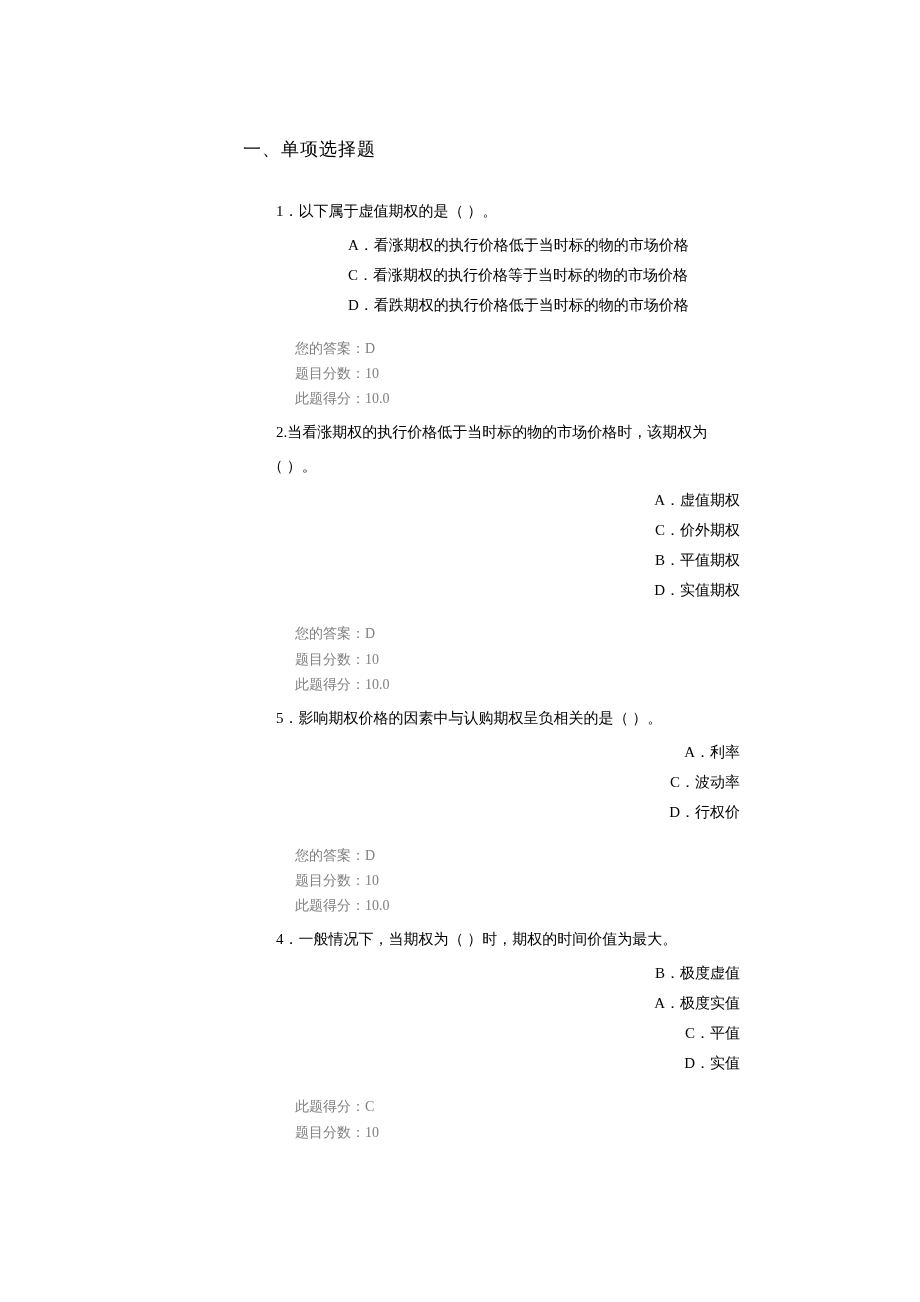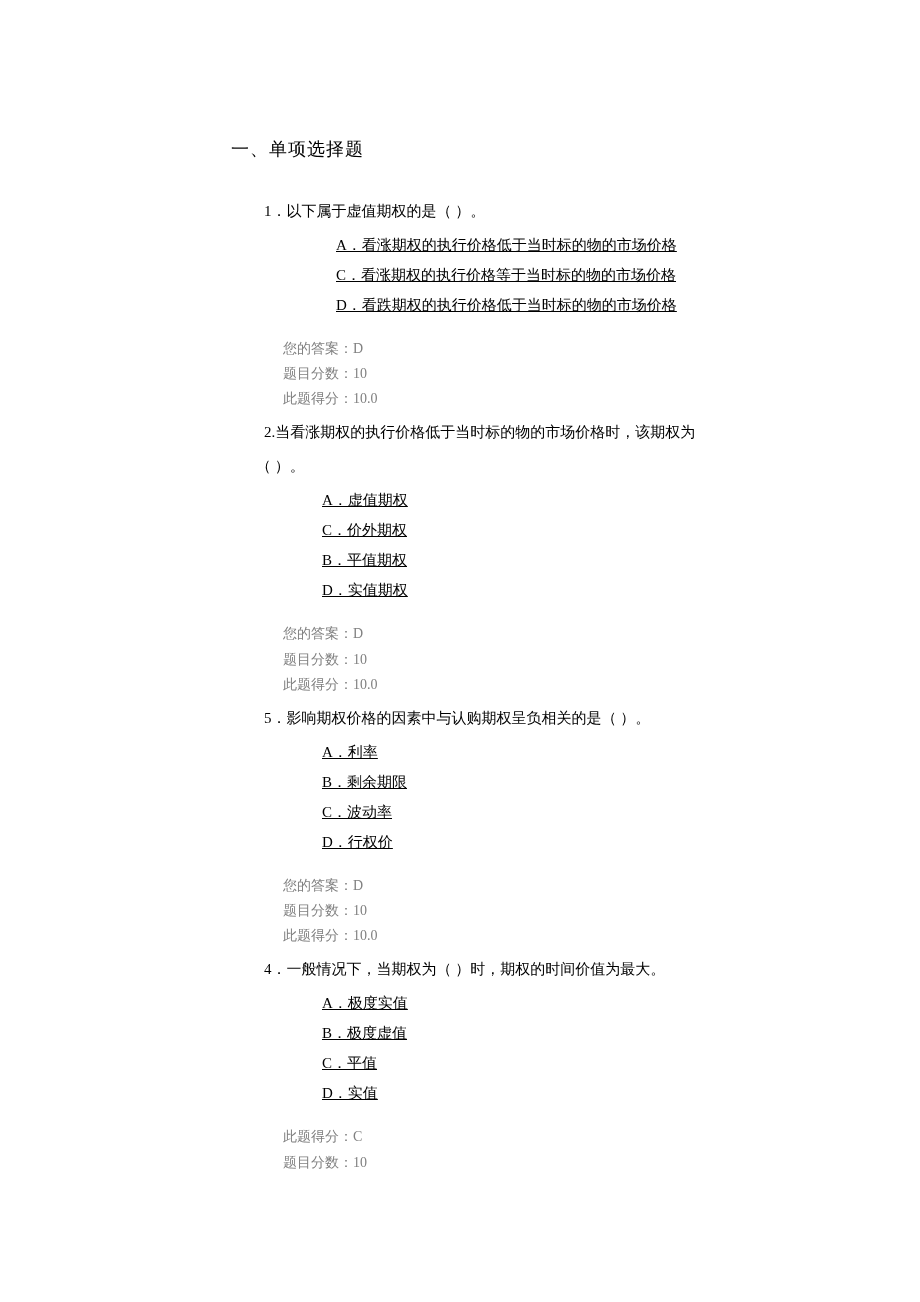--- a/index.html
+++ b/index.html
@@ -9,21 +9,21 @@
     width: 920px;
   }
   body {
     font-family: "SimSun", "宋体", serif;
     color: #000000;
     font-size: 15px;
     line-height: 1.6;
     padding: 0;
   }
   .page {
-    padding: 135px 0 0 0;
+    padding: 135px 0 0 12px;
     box-sizing: border-box;
   }
   .section-title {
     font-size: 18px;
     font-weight: normal;
     margin-left: 231px;
     margin-bottom: 32px;
     letter-spacing: 1px;
   }
   .question-block {
@@ -33,24 +33,24 @@
   .question-text {
     margin-bottom: 4px;
     line-height: 2.0;
   }
   .options {
     margin-left: 72px;
     line-height: 2.0;
   }
   .options.narrow {
     margin-left: 58px;
+    text-align: right;
   }
   .option-line {
     white-space: nowrap;
-    text-decoration: underline;
   }
   .meta {
     color: #808080;
     margin-left: 19px;
     margin-top: 16px;
     line-height: 1.8;
     font-size: 14px;
   }
   .spacer {
     height: 6px;
@@ -97,38 +97,37 @@
       <div>此题得分：10.0</div>
     </div>
   </div>
 
   <div class="spacer"></div>
 
   <div class="question-block">
     <div class="question-text">5．影响期权价格的因素中与认购期权呈负相关的是（ ）。</div>
     <div class="options narrow">
       <div class="option-line">A．利率</div>
-      <div class="option-line">B．剩余期限</div>
       <div class="option-line">C．波动率</div>
       <div class="option-line">D．行权价</div>
     </div>
     <div class="meta">
       <div>您的答案：D</div>
       <div>题目分数：10</div>
       <div>此题得分：10.0</div>
     </div>
   </div>
 
   <div class="spacer"></div>
 
   <div class="question-block">
     <div class="question-text">4．一般情况下，当期权为（ ）时，期权的时间价值为最大。</div>
     <div class="options narrow">
+      <div class="option-line">B．极度虚值</div>
       <div class="option-line">A．极度实值</div>
-      <div class="option-line">B．极度虚值</div>
       <div class="option-line">C．平值</div>
       <div class="option-line">D．实值</div>
     </div>
     <div class="meta">
       <div>此题得分：C</div>
       <div>题目分数：10</div>
     </div>
   </div>
 
 </div>

